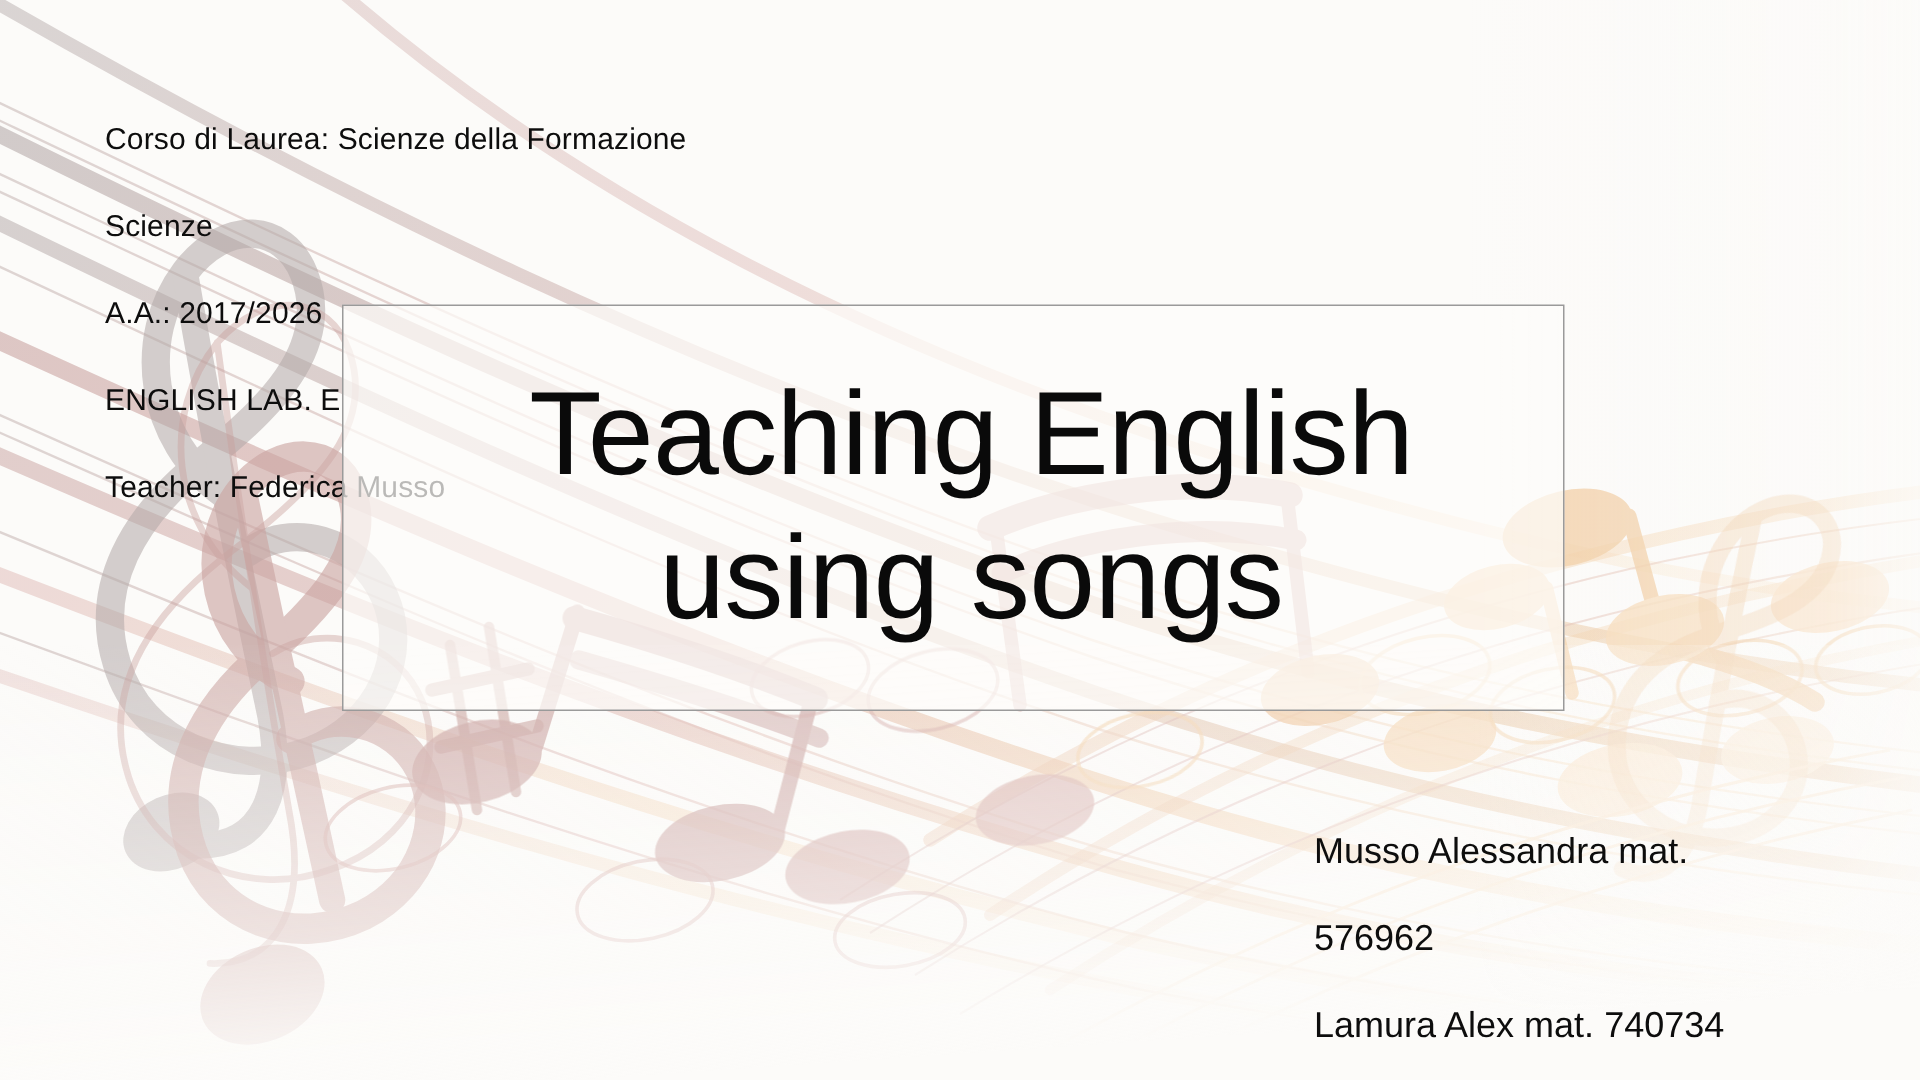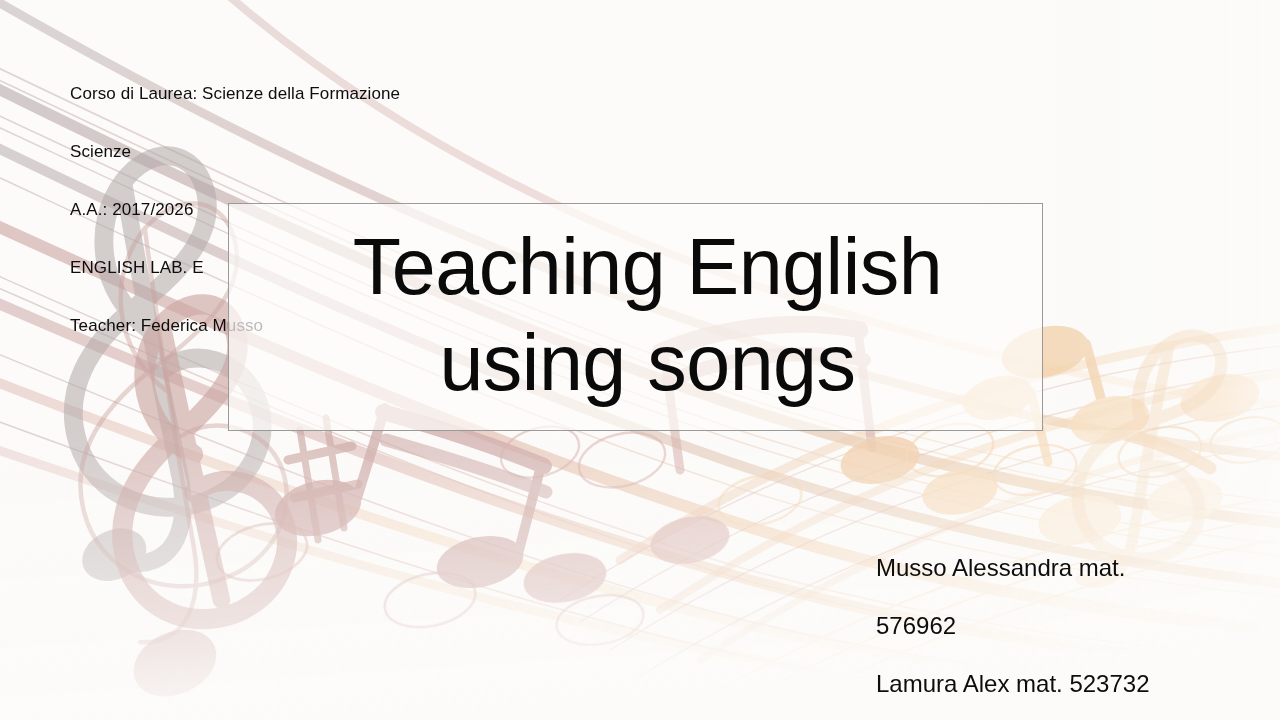--- a/index.html
+++ b/index.html
@@ -30,37 +30,37 @@
     height: 720px;
     pointer-events: none;
   }
 
   
   #course-header {
     position: absolute;
     left: 70px;
     top: 50px;
     width: 620px;
-    font-size: 17px;
+    font-size: 20px;
     line-height: 29px;
     color: #0d0d0d;
     letter-spacing: 0.1px;
     white-space: pre-line;
   }
   #course-header .hline {
     display: block;
   }
 
   
   #title-box {
     position: absolute;
     left: 228px;
     top: 203px;
     width: 815px;
-    height: 228px;
+    height: 271px;
     border: 1px solid #9a9a9a;
     background: rgba(253, 252, 250, 0.72);
     box-sizing: border-box;
     display: flex;
     align-items: center;
     justify-content: center;
     padding-left: 24px;
   }
   #title-text {
     font-size: 79px;
@@ -271,20 +271,20 @@
     <span class="hline">Teacher: Federica Musso</span>
   </div>
 
   <div id="title-box">
     <div id="title-text">Teaching English using songs</div>
   </div>
 
   <div id="authors">
     <span class="aline">Musso Alessandra mat.</span>
     <span class="aline">576962</span>
-    <span class="aline">Lamura Alex mat. 523732</span>
+    <span class="aline">Lamura Alex mat. 740734</span>
     
     
     
     
   </div>
 
 </div>
 
 </body></html>

